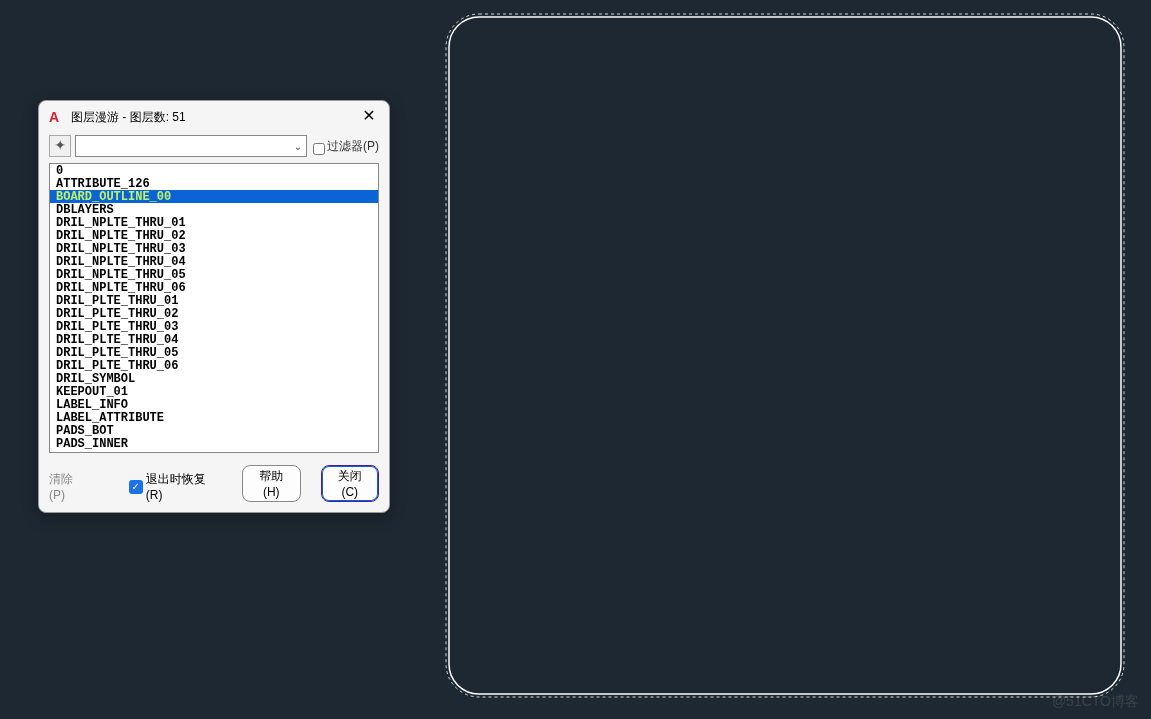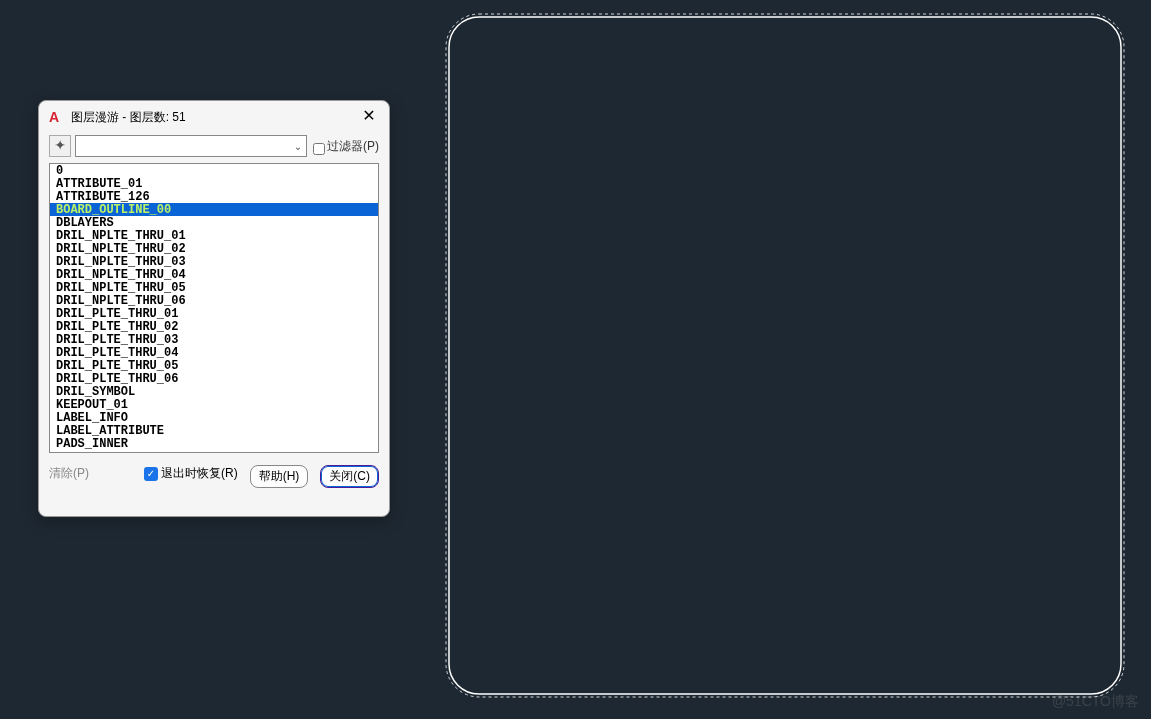--- a/index.html
+++ b/index.html
@@ -123,23 +123,23 @@
       cursor: pointer;
       white-space: nowrap;
       font-weight: bold;
     }
     .list-item.selected {
       background: #0a64d6;
       color: #bef264;
     }
     .bottombar {
       display: flex;
-      align-items: flex-start;
-      padding: 6px 10px 28px 10px;
-      gap: 12px;
+      align-items: flex-end;
+      padding: 6px 10px 10px 10px;
+      gap: 20px;
       font-size: 12px;
     }
     .link-btn {
       color: #888;
       cursor: default;
     }
     .spacer { flex: 1; }
     .restore-check {
       display: flex;
       align-items: center;
@@ -201,40 +201,40 @@
       <input type="text" style="">
       <span class="combo-arrow">⌄</span>
     </div>
     <label class="filter-check">
       <input type="checkbox" style="">
       <span>过滤器(P)</span>
     </label>
   </div>
   <div class="listbox" id="listbox">
       <div class="list-item">0</div>
-      <div class="list-item">ATTRIBUTE_01</div>
       <div class="list-item">ATTRIBUTE_126</div>
       <div class="list-item selected">BOARD_OUTLINE_00</div>
       <div class="list-item">DBLAYERS</div>
       <div class="list-item">DRIL_NPLTE_THRU_01</div>
       <div class="list-item">DRIL_NPLTE_THRU_02</div>
       <div class="list-item">DRIL_NPLTE_THRU_03</div>
       <div class="list-item">DRIL_NPLTE_THRU_04</div>
       <div class="list-item">DRIL_NPLTE_THRU_05</div>
       <div class="list-item">DRIL_NPLTE_THRU_06</div>
       <div class="list-item">DRIL_PLTE_THRU_01</div>
       <div class="list-item">DRIL_PLTE_THRU_02</div>
       <div class="list-item">DRIL_PLTE_THRU_03</div>
       <div class="list-item">DRIL_PLTE_THRU_04</div>
       <div class="list-item">DRIL_PLTE_THRU_05</div>
       <div class="list-item">DRIL_PLTE_THRU_06</div>
       <div class="list-item">DRIL_SYMBOL</div>
       <div class="list-item">KEEPOUT_01</div>
       <div class="list-item">LABEL_INFO</div>
       <div class="list-item">LABEL_ATTRIBUTE</div>
+      <div class="list-item">PADS_BOT</div>
       <div class="list-item">PADS_INNER</div>
     </div>
   <div class="bottombar">
     <span class="link-btn">清除(P)</span>
     <span class="spacer"></span>
     <span class="restore-check">
       <span class="cb">✓</span>
       <span>退出时恢复(R)</span>
     </span>
     <button class="btn">帮助(H)</button>

